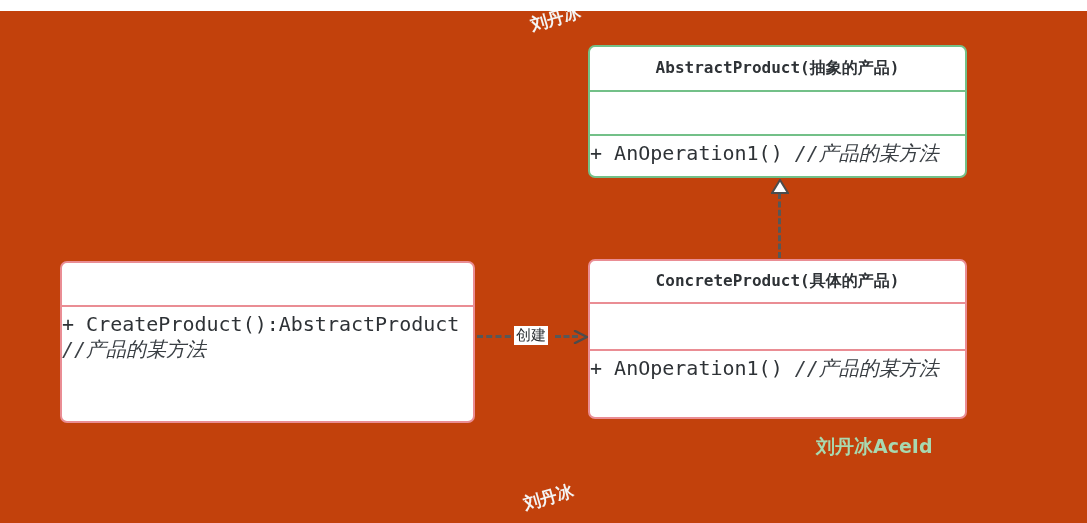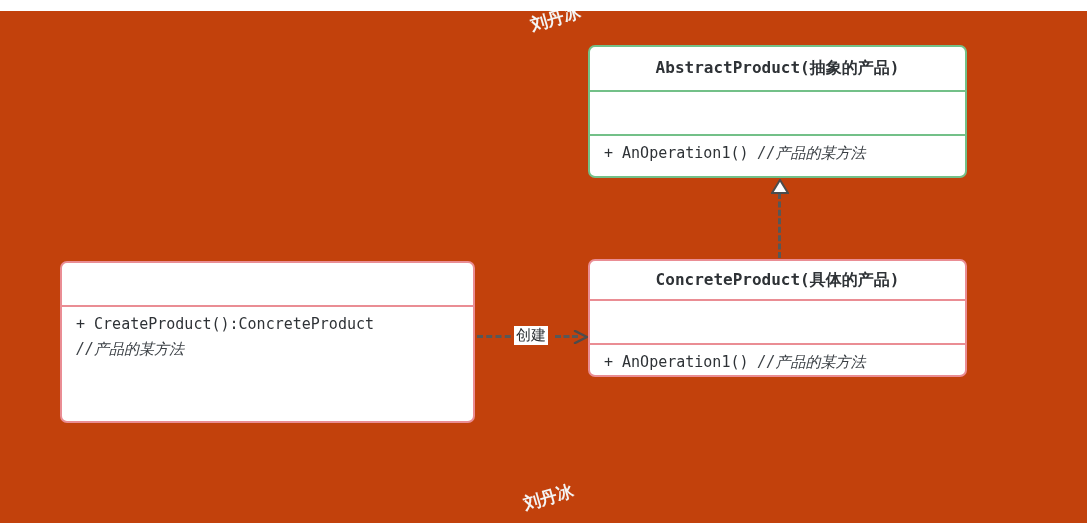--- a/index.html
+++ b/index.html
@@ -50,22 +50,22 @@
   .uml-attrs {
     box-sizing: border-box;
     border-bottom-width: 2px;
     border-bottom-style: solid;
   }
   .uml-class.green > .uml-attrs { border-bottom-color: #73c088; }
   .uml-class.pink  > .uml-attrs { border-bottom-color: #ea8d94; }
 
   .uml-ops {
     box-sizing: border-box;
-    padding: 5px 0 0 14px;
-    font-size: 15px;
+    padding: 5px 0 0 0;
+    font-size: 20px;
     color: #2e3236;
     line-height: 25px;
     white-space: nowrap;
   }
   .op-comment {
     font-style: italic;
     color: #3a3f44;
   }
 
   
@@ -139,39 +139,40 @@
     <svg width="18" height="15" viewBox="0 0 18 15" aria-hidden="true">
       <polygon points="9,1 17,14 1,14" fill="#ffffff" stroke="#4c4c4c" stroke-width="2"></polygon>
     </svg>
   </div>
 
   <div class="uml-class pink" style="left:60px; top:250px; width:415px; height:162px;">
     <div class="uml-attrs" style="height:44px;"></div>
     <div class="uml-ops" style="flex:1;">
       <div>
         <span>+</span>
-        <span>CreateProduct():ConcreteProduct</span>
+        <span>CreateProduct():AbstractProduct</span>
       </div>
       <div class="op-comment">//产品的某方法</div>
     </div>
   </div>
 
   <div class="conn dashed-h" style="left:477px; top:324px; width:43px;"></div>
   <div class="conn-label" style="left:514px; top:315px;">创建</div>
   <div class="conn dashed-h" style="left:555px; top:324px; width:23px;"></div>
   <div class="arrow-open" style="left:573px; top:318px;">
     <svg width="16" height="14" viewBox="0 0 16 14" aria-hidden="true">
       <polyline points="2,1 14,7 2,13" fill="none" stroke="#4c4c4c" stroke-width="2.5" stroke-linecap="round" stroke-linejoin="round"></polyline>
     </svg>
   </div>
 
-  <div class="uml-class pink" style="left:588px; top:248px; width:379px; height:118px;">
+  <div class="uml-class pink" style="left:588px; top:248px; width:379px; height:160px;">
     <div class="uml-title" style="height:43px;">ConcreteProduct(具体的产品)</div>
     <div class="uml-attrs" style="height:47px;"></div>
     <div class="uml-ops" style="flex:1;">
       <span>+</span>
       <span>AnOperation1()</span>
       <span class="op-comment">//产品的某方法</span>
     </div>
   </div>
 
+  <div class="watermark-main" style="left:816px; top:423px;">刘丹冰AceId</div>
 
 </div>
 
 </body></html>

